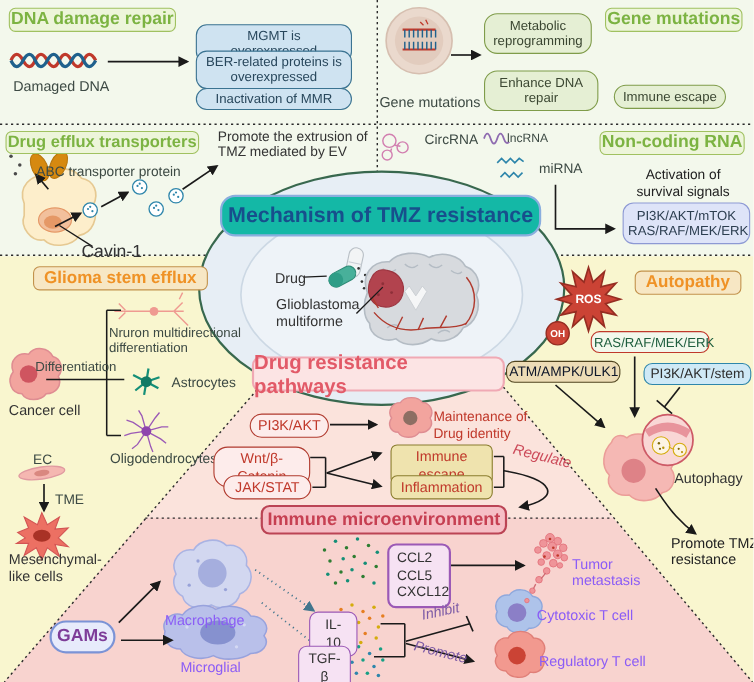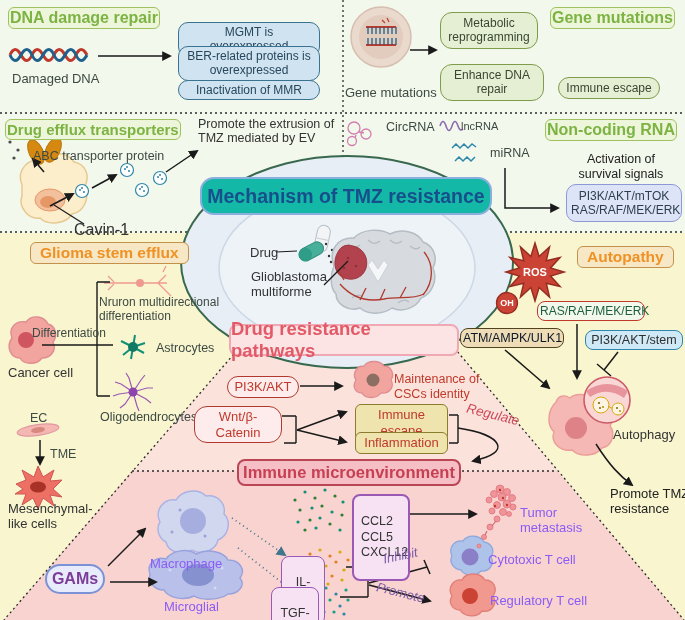--- a/index.html
+++ b/index.html
@@ -15,21 +15,21 @@
            color:#ef9226;font-weight:bold;font-size:15.5px;padding:1px 9px;white-space:nowrap;}
   .b-blue{background:#cfe3f1;border:1.5px solid #3a7391;border-radius:10px;
           color:#28475c;font-size:12px;text-align:center;padding:2px 5px;line-height:1.2;}
   .b-green{background:#e5efd4;border:1.5px solid #7f9c4a;border-radius:12px;
           color:#3a4631;font-size:12px;text-align:center;padding:3px 5px;line-height:1.2;}
   .pill{background:#fdeceb;border:1.5px solid #b03a2e;border-radius:13px;
           color:#c0392b;font-size:13px;text-align:center;padding:2px 6px;line-height:1.2;}
   .b-tan{background:#efe3ae;border:1.5px solid #8a7d2e;border-radius:6px;
           color:#c0392b;font-size:13px;text-align:center;padding:2px 4px;line-height:1.2;}
   .b-purple{background:#f6e2f3;border:1.5px solid #9b59b6;border-radius:8px;
-          color:#333;font-size:12.5px;padding:18px 7px;line-height:1.25;}
+          color:#333;font-size:12.5px;padding:4px 7px;line-height:1.25;}
   .center-flex{display:flex;align-items:center;justify-content:center;}
   .it{font-style:italic;}
 </style>
 </head>
 <body>
 
 <div id="canvas">
 
 <svg class="abs" style="left:0;top:0" width="685" height="620" viewBox="0 0 685 620">
   <defs>
@@ -422,22 +422,23 @@
 <div class="abs center-flex" style="left:519px;top:265px;width:32px;height:14px;color:#fff;font-weight:bold;font-size:11px">ROS</div>
 <div class="abs center-flex" style="left:497px;top:297px;width:20px;height:12px;color:#fff;font-weight:bold;font-size:9px">OH</div>
 <div class="abs" style="left:537px;top:301px;width:108px;background:#f2f8ec;border:1.5px solid #c0392b;border-radius:8px;color:#1e5e3e;font-size:12px;text-align:center;padding:2px 2px">RAS/RAF/MEK/ERK</div>
 <div class="abs" style="left:460px;top:328px;width:104px;background:#eddcb6;border:1.5px solid #50441f;border-radius:8px;color:#0f172a;font-size:12.5px;text-align:left;padding:2px 2px">ATM/AMPK/ULK1</div>
 <div class="abs" style="left:585px;top:330px;width:98px;background:#cfe9f6;border:1.5px solid #2e86ab;border-radius:8px;color:#2f2f2f;font-size:12.5px;text-align:center;padding:2px 2px">PI3K/AKT/stem</div>
 <div class="abs lbl" style="left:613px;top:428px">Autophagy</div>
 <div class="abs lbl" style="left:610px;top:487px;width:90px;color:#222">Promote TMZ resistance</div>
 
 <div class="abs center-flex" style="left:229px;top:324px;width:230px;height:32px;background:#fce4e4;border:2px solid #f0a9b4;border-radius:8px;color:#e25a68;font-weight:bold;font-size:18.5px">Drug resistance pathways</div>
 <div class="abs pill" style="left:227px;top:376px;width:72px">PI3K/AKT</div>
-<div class="abs" style="left:394px;top:372px;width:90px;font-size:12.5px;color:#c0392b;line-height:1.18">Maintenance of CSCs identity</div>
+<div class="abs" style="left:394px;top:372px;width:90px;font-size:12.5px;color:#c0392b;line-height:1.18">Maintenance of Drug identity</div>
 <div class="abs pill" style="left:194px;top:406px;width:88px">Wnt/β-Catenin</div>
+<div class="abs pill" style="left:203px;top:432px;width:80px">JAK/STAT</div>
 <div class="abs b-tan" style="left:355px;top:404px;width:93px">Immune escape</div>
 <div class="abs b-tan" style="left:355px;top:432px;width:93px">Inflammation</div>
 <div class="abs it" style="left:466px;top:407px;font-size:13.5px;color:#cc4b5a;transform:rotate(14deg)">Regulate</div>
 
 <div class="abs center-flex" style="left:45px;top:564px;width:60px;height:30px;background:#e7ebfb;border:2px solid #7b93d6;border-radius:15px;color:#7d3c98;font-weight:bold;font-size:16px">GAMs</div>
 <div class="abs center-flex" style="left:237px;top:459px;width:224px;height:27px;background:#f6bfc6;border:2px solid #bb4455;border-radius:8px;color:#c63f52;font-weight:bold;font-size:16.5px">Immune microenvironment</div>
 <div class="abs lbl-purple" style="left:150px;top:557px">Macrophage</div>
 <div class="abs lbl-purple" style="left:164px;top:600px">Microglial</div>
 <div class="abs b-purple" style="left:352px;top:494px;width:58px;border-width:2px">
   <span style="display:block">CCL2</span>

